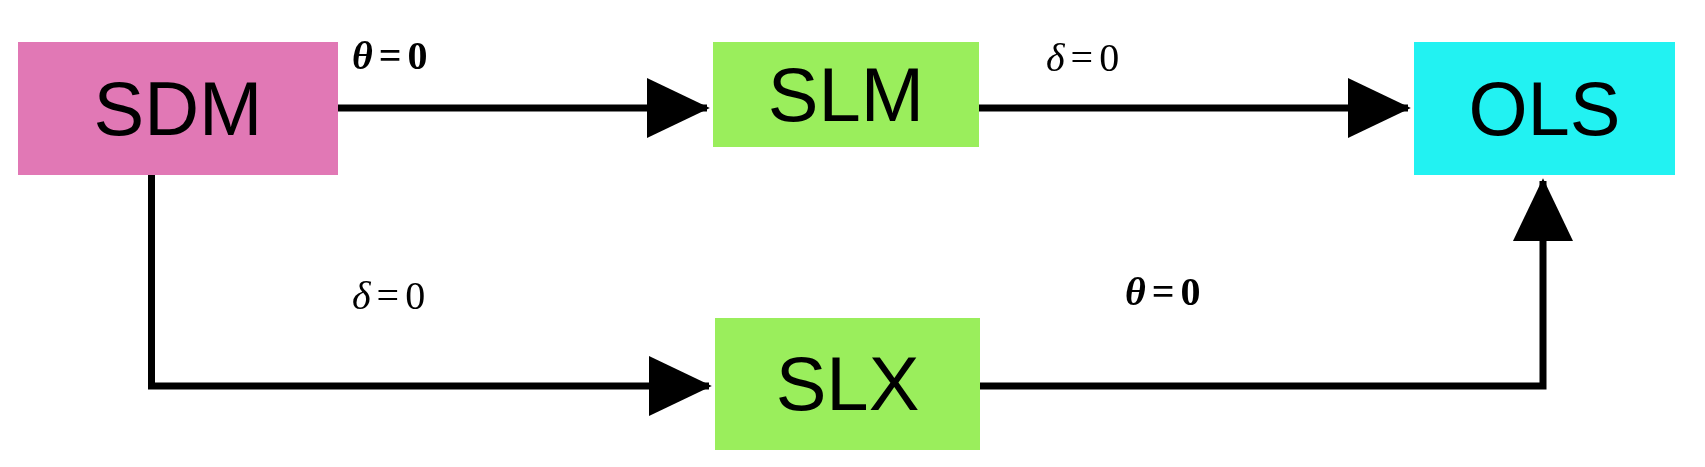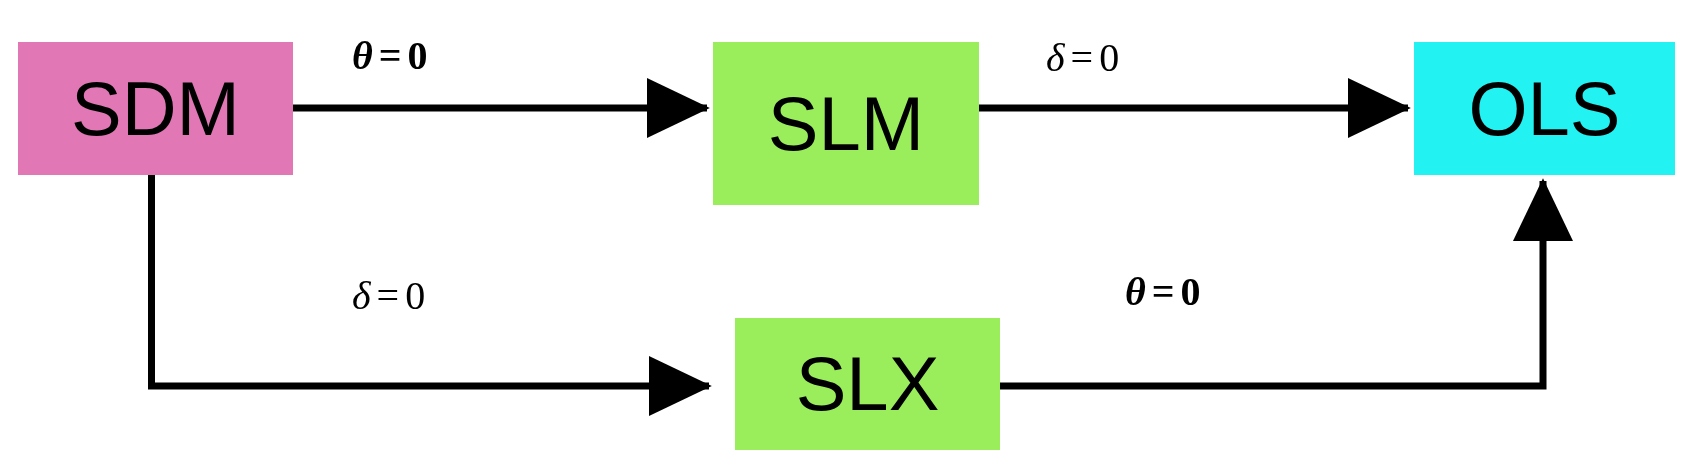--- a/index.html
+++ b/index.html
@@ -69,33 +69,33 @@
 
     <line x1="283" y1="108" x2="707" y2="108" stroke="#000000" stroke-width="7" marker-end="url(#arrow-right)"></line>
 
     <line x1="979" y1="108" x2="1408" y2="108" stroke="#000000" stroke-width="7" marker-end="url(#arrow-right)"></line>
 
     <path d="M151.5,175 L151.5,386 L709,386" fill="none" stroke="#000000" stroke-width="7" marker-end="url(#arrow-right)"></path>
 
     <path d="M980,386 L1543,386 L1543,181" fill="none" stroke="#000000" stroke-width="7" marker-end="url(#arrow-up)"></path>
   </svg>
 
-  <div class="node-box" style="left:18px; top:42px; width:275px; height:133px; background:#E178B5;align-items:center;">
+  <div class="node-box" style="left:18px; top:42px; width:320px; height:133px; background:#E178B5;align-items:center;">
     <span>SDM</span>
   </div>
 
-  <div class="node-box" style="left:713px; top:42px; width:266px; height:163px; background:#9AEE5C;">
+  <div class="node-box" style="left:713px; top:42px; width:266px; height:105px; background:#9AEE5C;">
     <span>SLM</span>
   </div>
 
   <div class="node-box" style="left:1414px; top:42px; width:261px; height:133px; background:#22F2F2;">
     <span>OLS</span>
   </div>
 
-  <div class="node-box" style="left:715px; top:318px; width:265px; height:132px; background:#9AEE5C;margin-left:20px;">
+  <div class="node-box" style="left:715px; top:318px; width:265px; height:132px; background:#9AEE5C;">
     <span>SLX</span>
   </div>
 
   <div class="edge-label bold" style="left:352px; top:36px;">
     <span class="sym">θ</span><span class="eq">=</span><span class="zero">0</span>
   </div>
 
   <div class="edge-label" style="left:1046px; top:38px;">
     <span class="sym">δ</span><span class="eq">=</span><span class="zero">0</span>
   </div>

